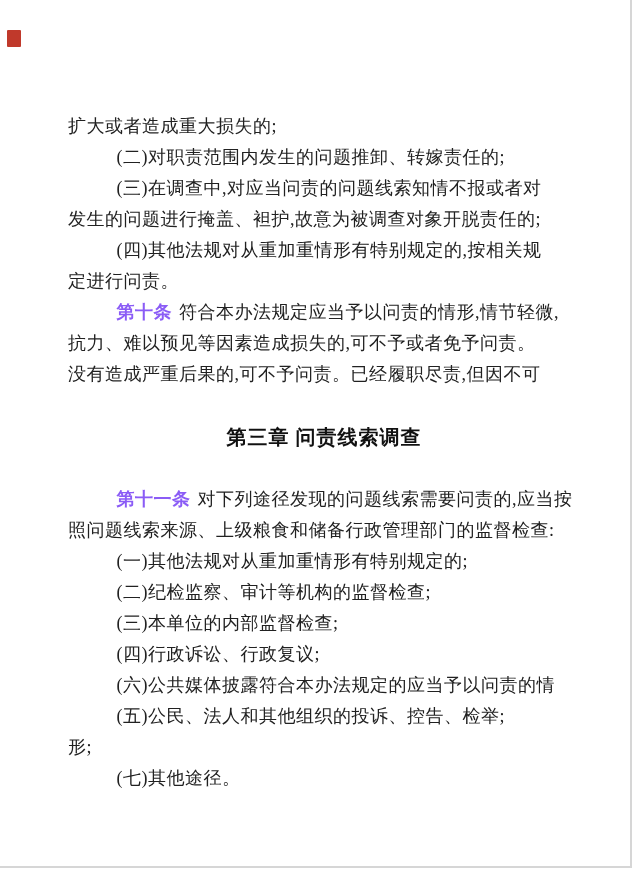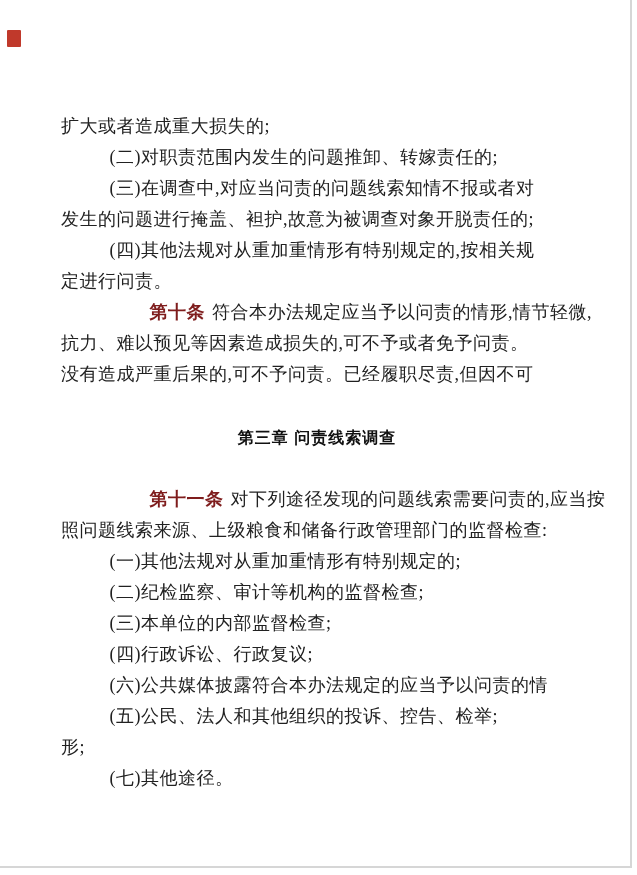--- a/index.html
+++ b/index.html
@@ -24,46 +24,45 @@
   .stamp {
     position: absolute;
     left: 7px;
     top: 30px;
     width: 14px;
     height: 17px;
     border-radius: 1px;
   }
   .content {
     position: absolute;
-    left: 61px;
+    left: 68px;
     top: 111px;
     width: 512px;
     font-size: 18px;
     line-height: 31px;
     letter-spacing: 0.5px;
     color: #212121;
   }
   .line {
     white-space: nowrap;
   }
   .line.indent {
     text-indent: 2.7em;
   }
   .article-label {
     font-family: "Liberation Sans", "DejaVu Sans", sans-serif;
     font-weight: 700;
-    color: #7f1d1d;
+    color: #8b5cf6;
     margin-right: 7px;
-    margin-left: 40px;
   }
   .chapter-heading {
     text-align: center;
-    font-family: Liberation Sans, sans-serif;
+    font-family: Liberation Serif, serif;
     font-weight: 700;
-    font-size: 16px;
+    font-size: 20px;
     line-height: 31px;
     letter-spacing: 1px;
     color: #111111;
     margin-top: 32px;
     margin-bottom: 31px;
   }
 </style>
 </head>
 <body style="background: rgb(255, 255, 255);">
 

